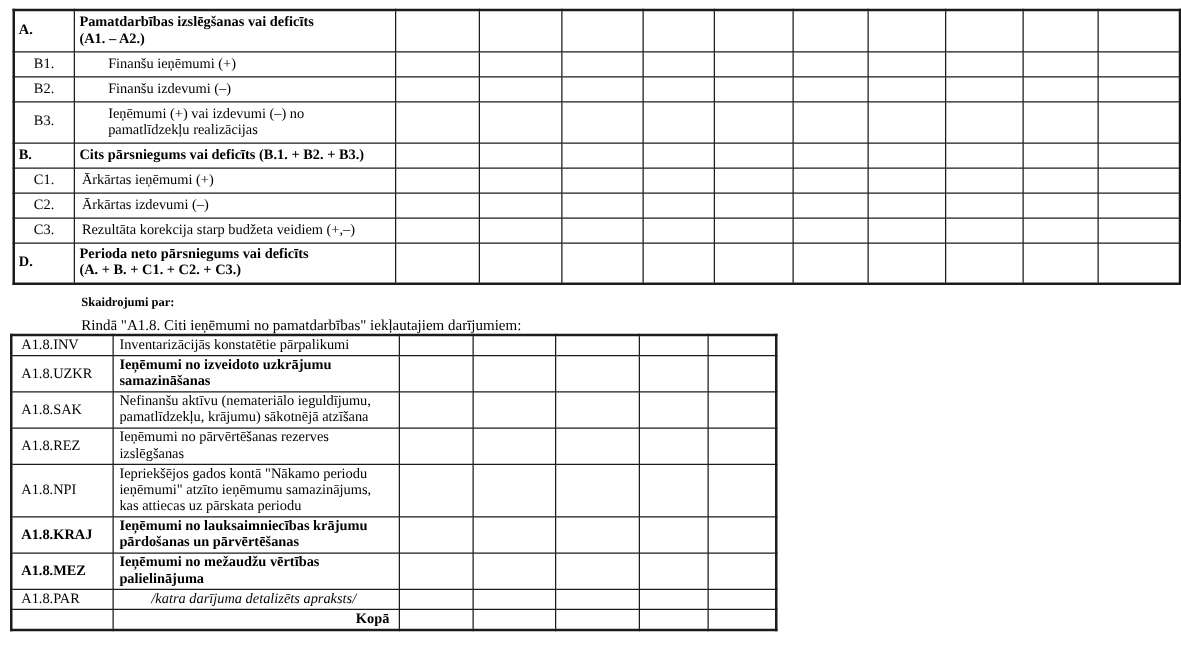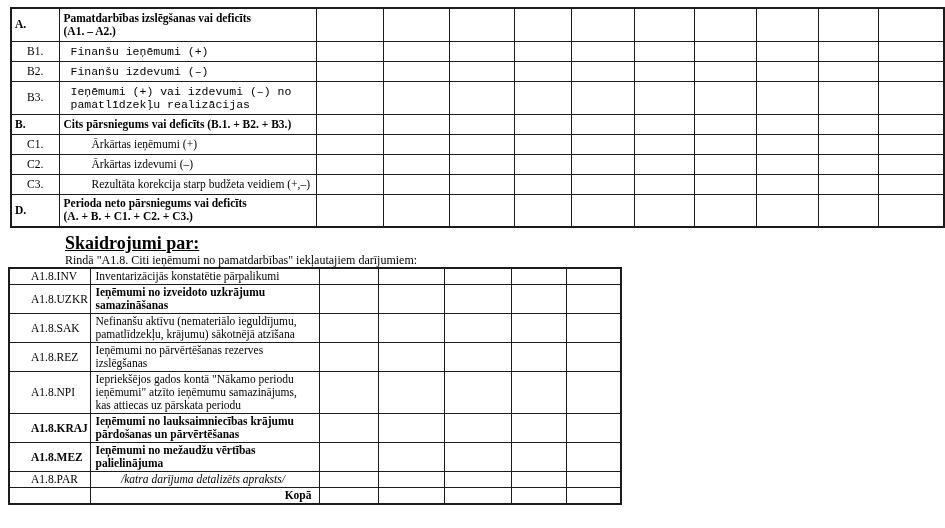--- a/index.html
+++ b/index.html
@@ -32,34 +32,34 @@
 
   
   #table1 { left: 10px; top: 7px; width: 933px; }
   #table1 tr.lines-1 { height: 20px; }
   #table1 tr.lines-2 { height: 33px; }
   #table1 td.code-cell { text-align: center; padding: 1px 2px; }
   #table1 tr.style-section td.code-cell,
   #table1 tr.style-section td.label-cell { font-weight: bold; }
   #table1 tr.style-section td.code-cell { text-align: left; padding-left: 3px; }
   #table1 td.label-cell { padding-left: 4px; }
-  #table1 tr.style-sub1 td.label-cell { padding-left: 11px; font-family: Liberation Mono, monospace; }
-  #table1 tr.style-sub2 td.label-cell { padding-left: 32px; }
+  #table1 tr.style-sub1 td.label-cell { padding-left: 27px; }
+  #table1 tr.style-sub2 td.label-cell { padding-left: 6px; }
 
   
   .notes-block { position: absolute; left: 65px; top: 234px; }
-  .notes-heading { font-weight: bold; font-size: 18px; line-height: 18px; text-decoration: underline; }
+  .notes-heading { font-weight: bold; font-size: 10px; line-height: 18px; }
   .notes-intro { font-size: 12px; line-height: 14px; margin-top: 1px; }
 
   
   #table2 { left: 8px; top: 267px; width: 612px; }
   #table2 tr.lines-1 { height: 16px; }
   #table2 tr.lines-2 { height: 28px; margin-top: 32px; }
   #table2 tr.lines-3 { height: 41px; }
-  #table2 td.code-cell { text-align: left; padding-left: 21px; }
+  #table2 td.code-cell { text-align: left; padding-left: 7px; }
   #table2 td.label-cell { padding-left: 5px; }
   #table2 tr.style-bold-label td.label-cell { font-weight: bold; }
   #table2 tr.style-bold-row td.label-cell,
   #table2 tr.style-bold-row td.code-cell { font-weight: bold; }
   #table2 tr.style-italic-center td.label-cell { font-style: italic; text-align: center; padding-left: 0; }
   #table2 tr.style-total td.label-cell { font-weight: bold; text-align: right; padding-right: 7px; padding-left: 47px; }
 </style>
 </head>
 <body>
 

